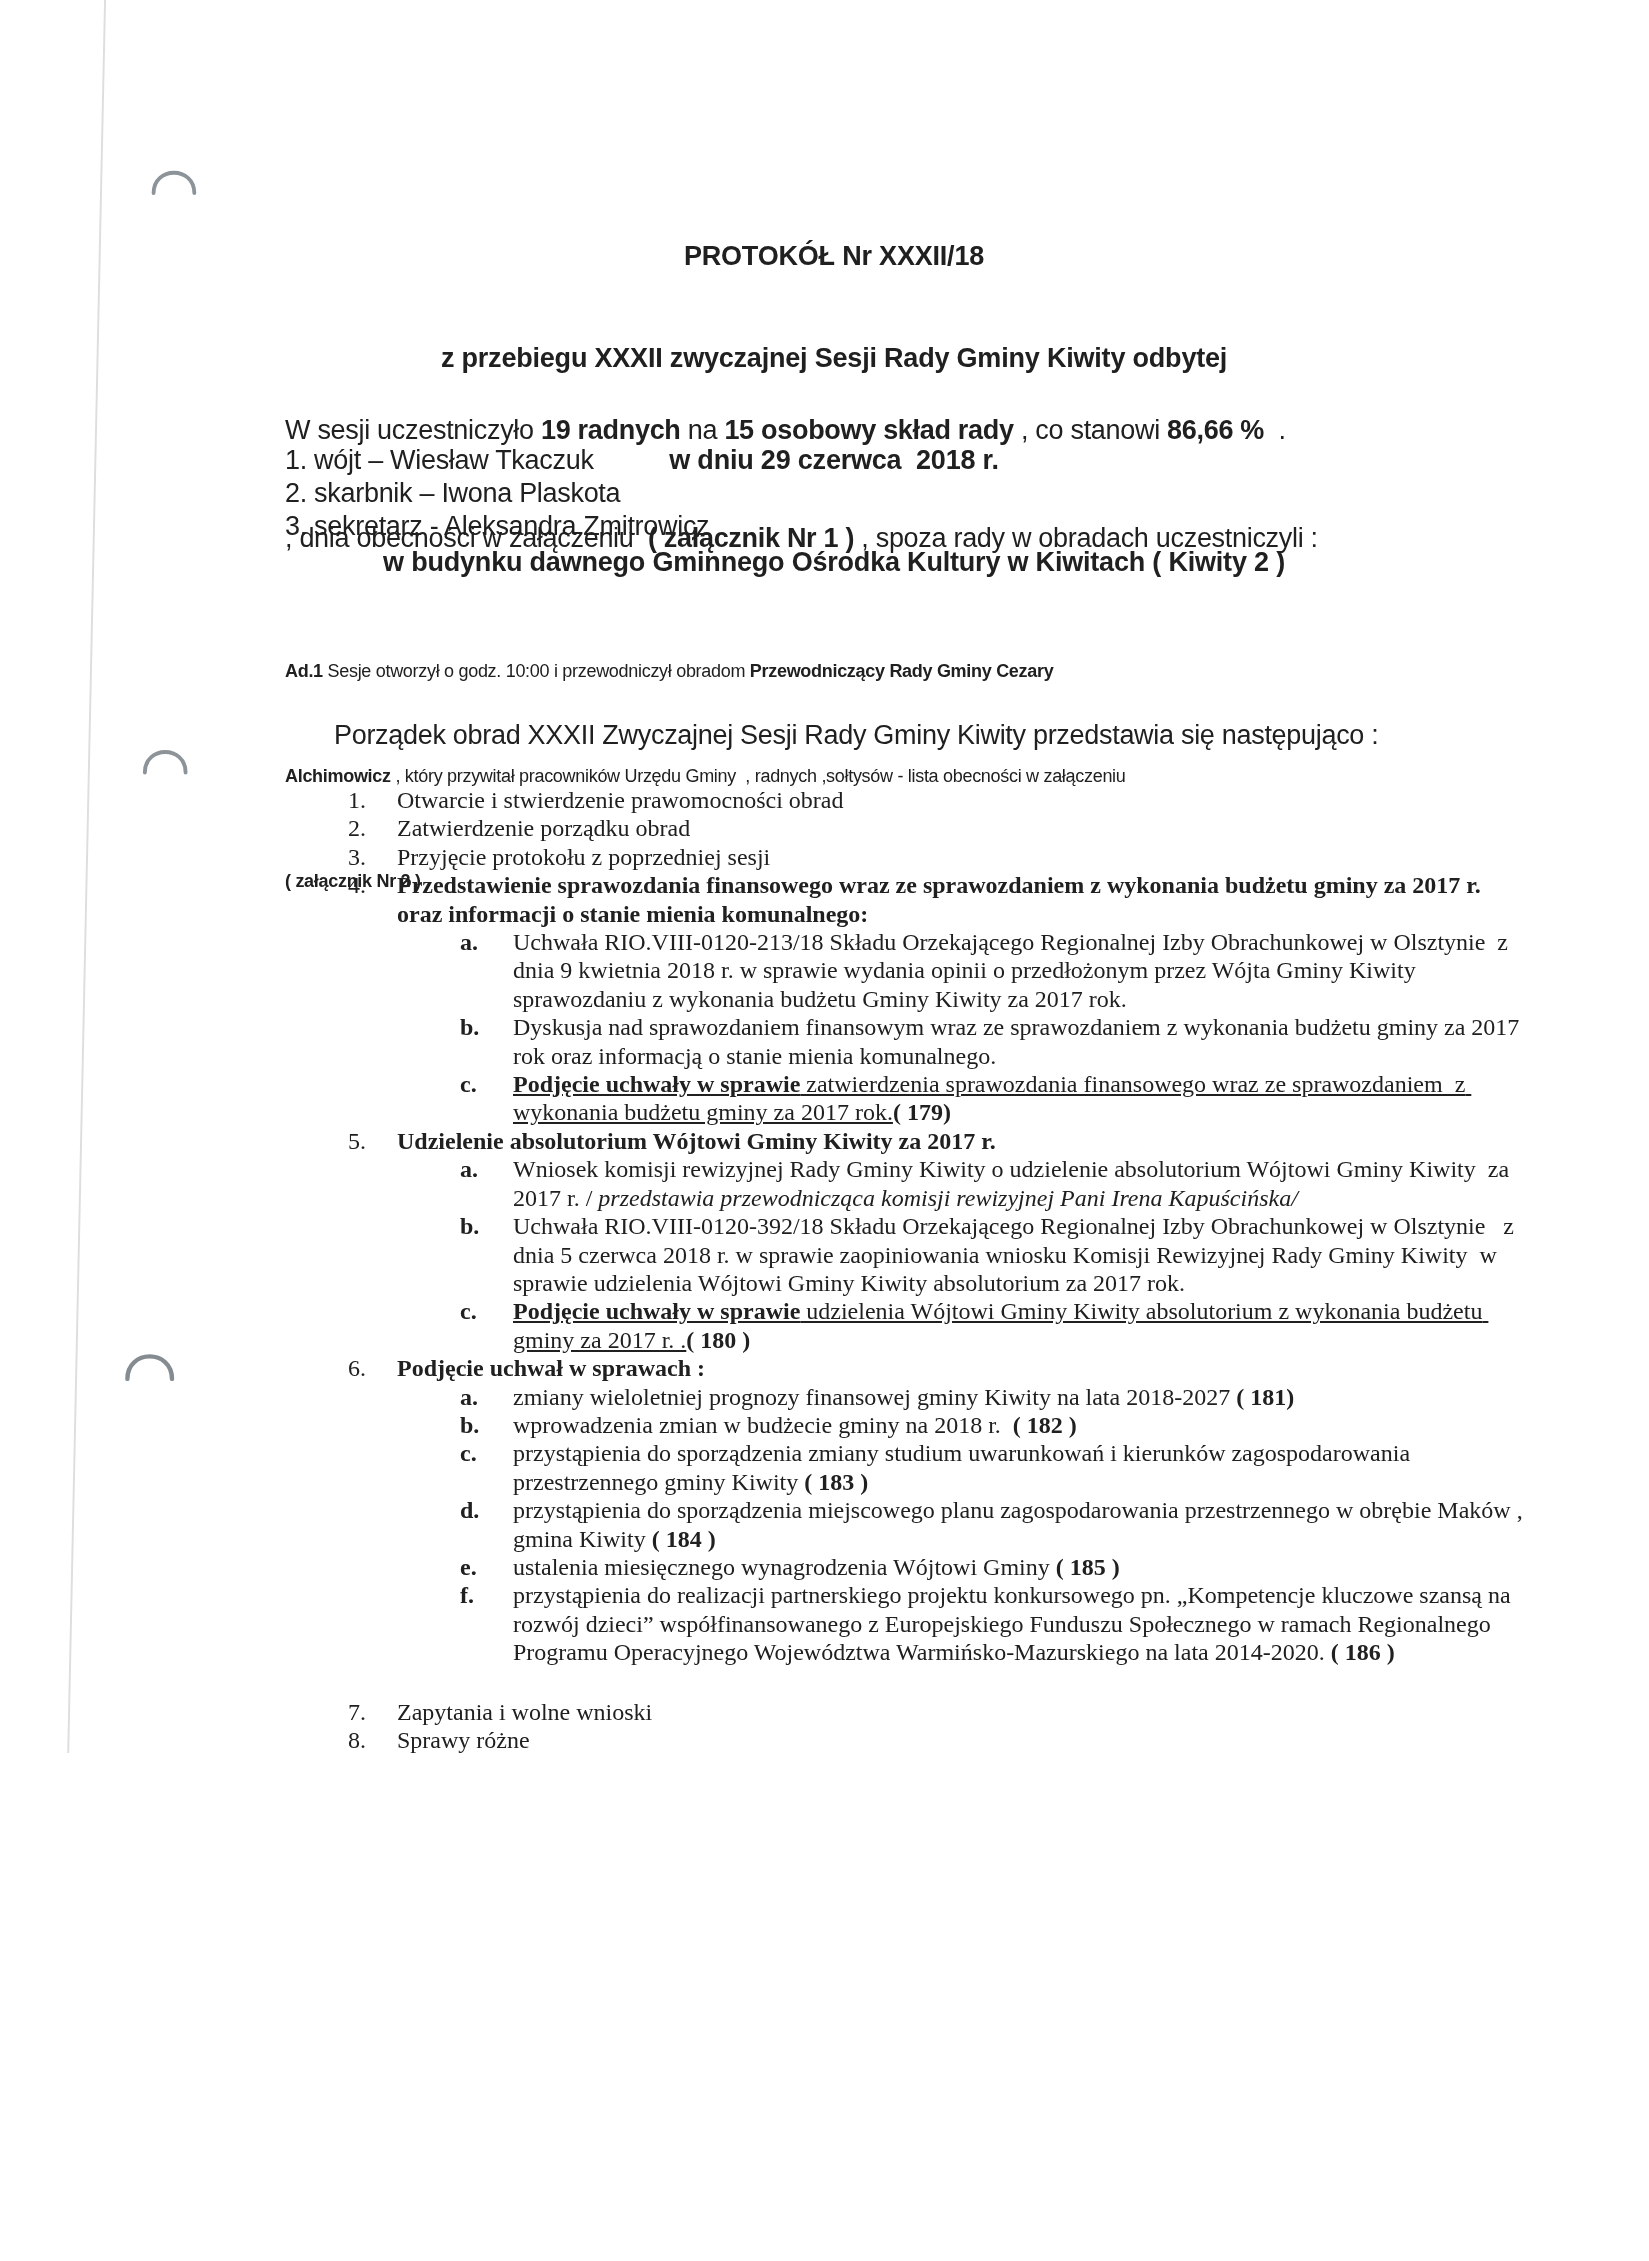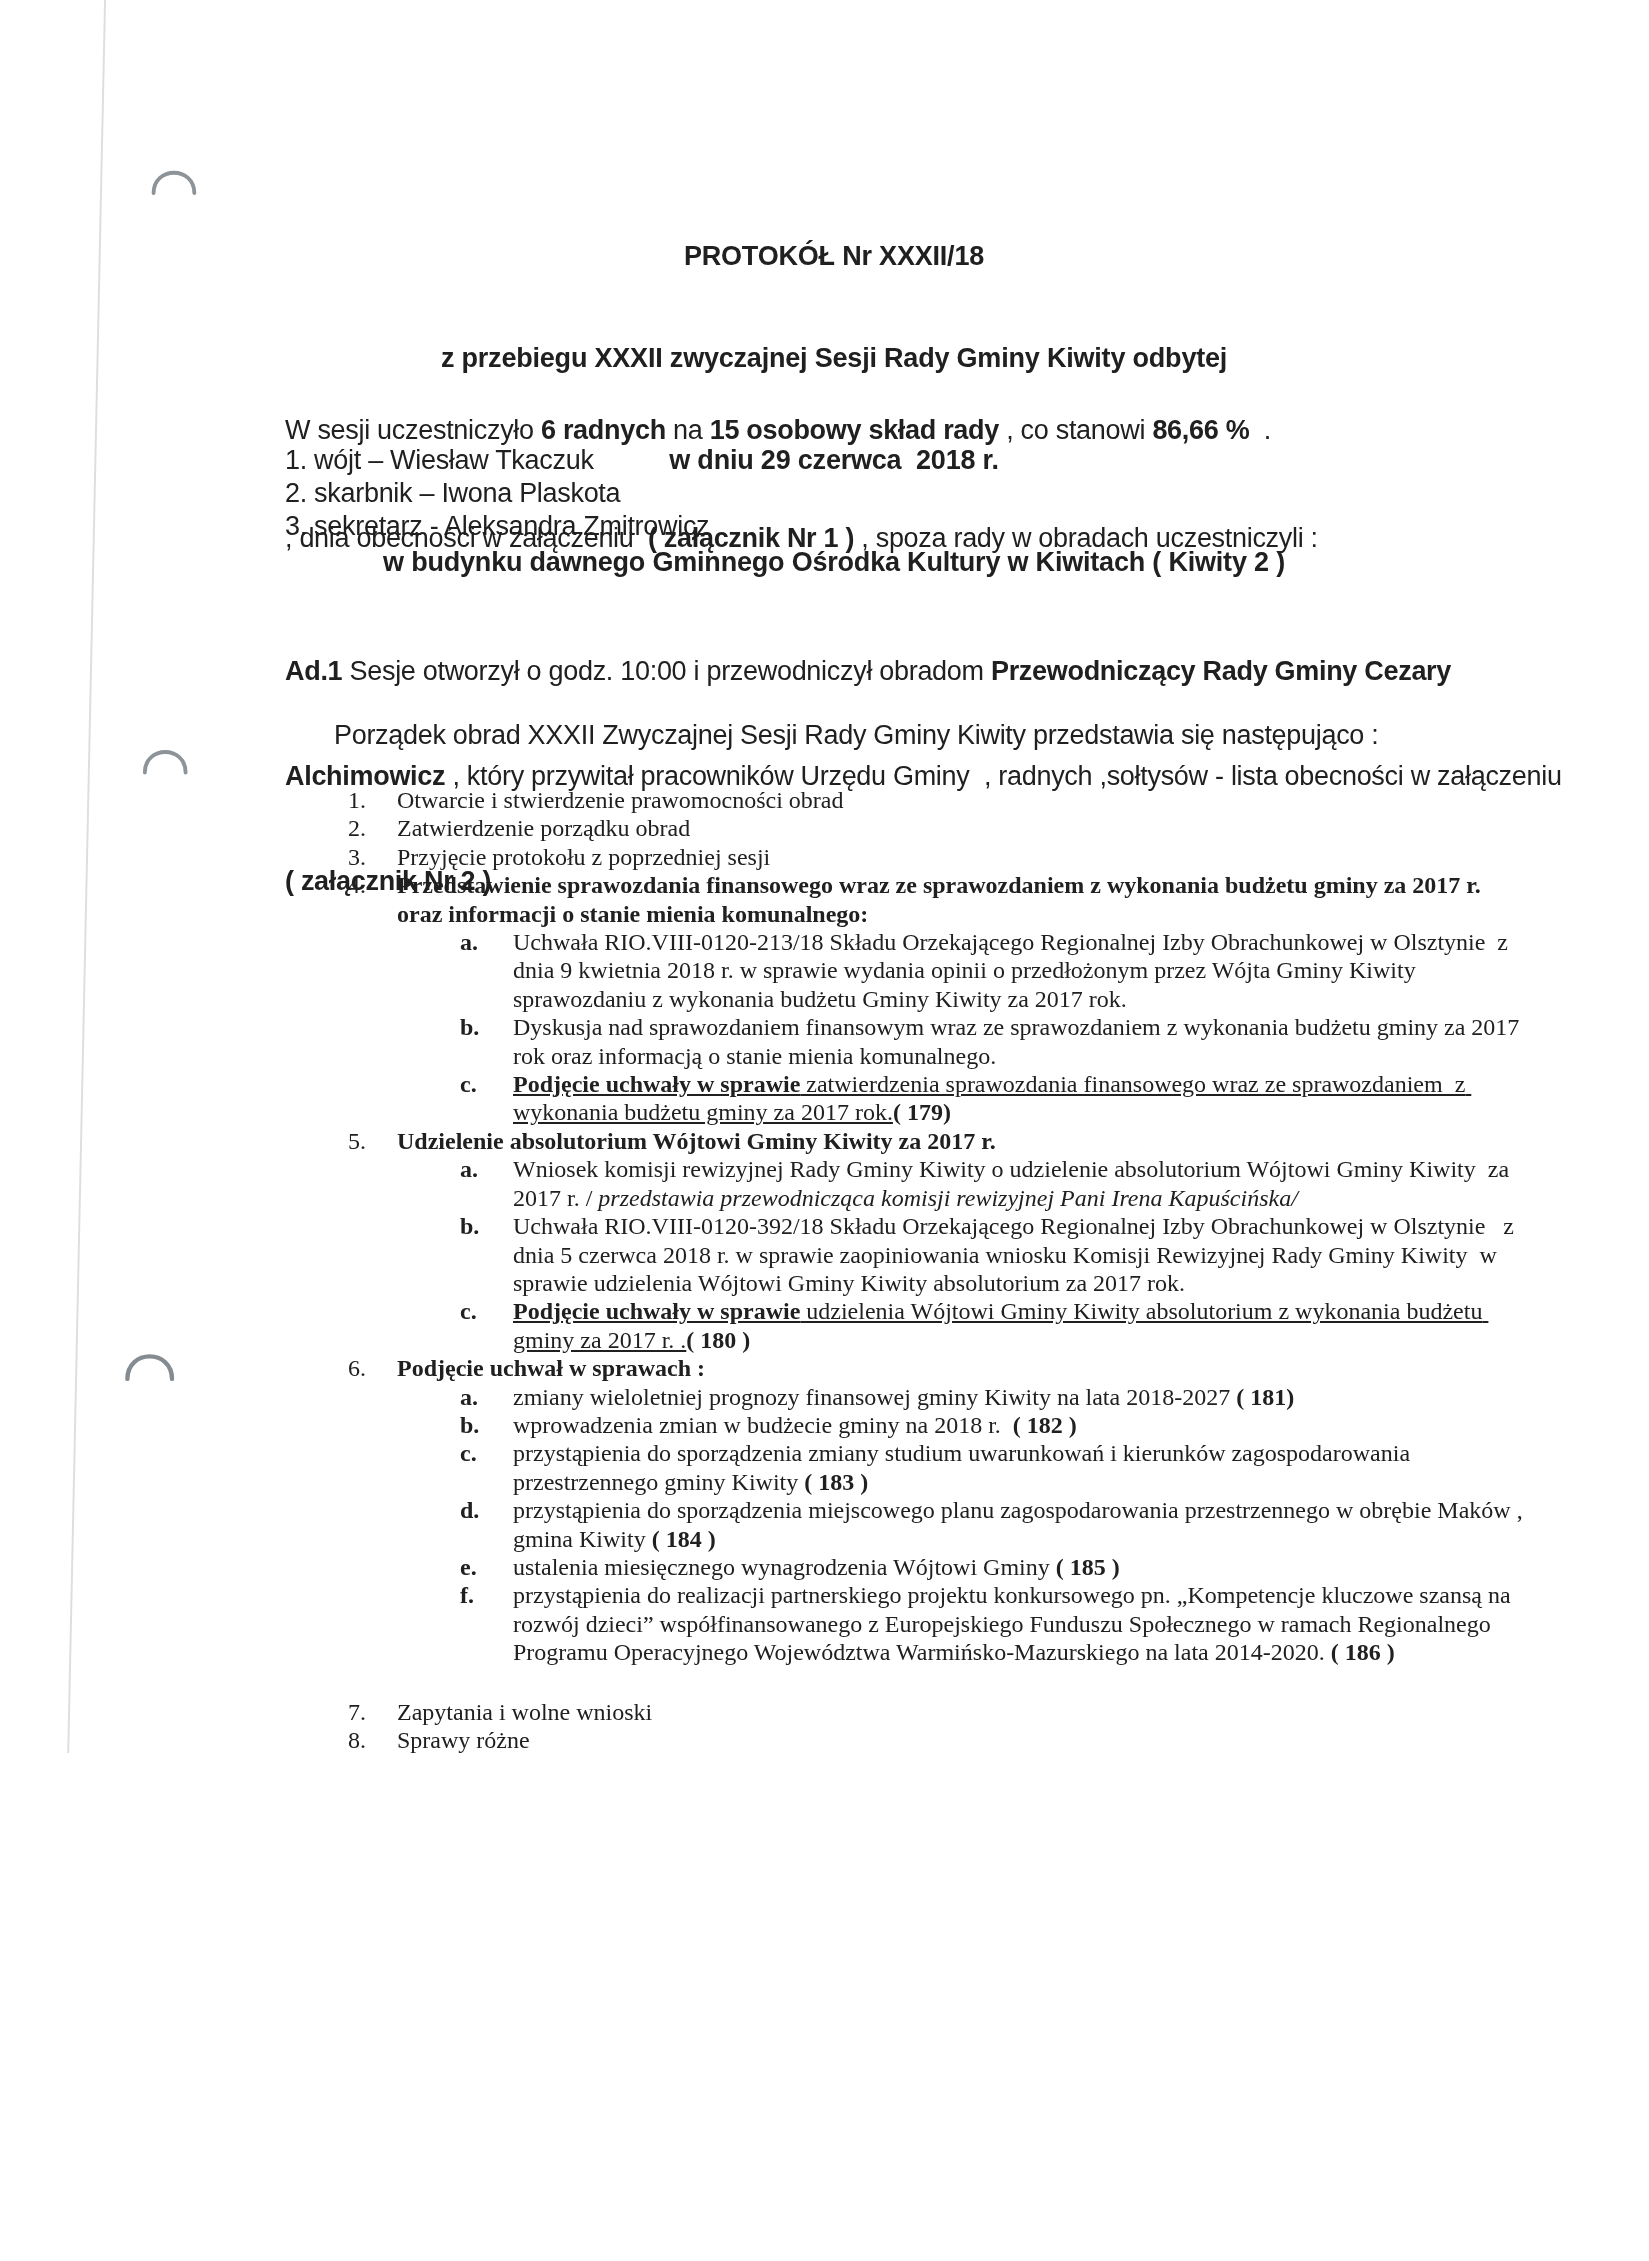--- a/index.html
+++ b/index.html
@@ -7,21 +7,21 @@
   .sans{font-family:"Liberation Sans",sans-serif;}
   .serif,.page{font-family:"Liberation Serif",serif;}
   .artifacts{position:absolute;left:0;top:0;width:1650px;height:2262px;pointer-events:none;}
 
   .header{position:absolute;top:171px;left:155px;width:1286px;text-align:center;
           font-weight:bold;font-size:27px;line-height:34px;letter-spacing:-0.2px;white-space:pre-wrap;}
 
   .attendance{position:absolute;top:340px;left:249px;font-size:27px;line-height:36px;
               letter-spacing:-0.3px;white-space:pre-wrap;}
   .officials{position:absolute;top:444px;left:249px;font-size:27px;line-height:33px;letter-spacing:-0.3px;}
-  .ad1{position:absolute;top:584px;left:249px;font-size:27px;line-height:35px;
+  .ad1{position:absolute;top:584px;left:249px;font-size:18px;line-height:35px;
        letter-spacing:-0.3px;white-space:pre-wrap;}
   .agenda-intro{position:absolute;top:720px;left:298px;font-size:27px;letter-spacing:-0.3px;white-space:pre-wrap;}
 
   .agenda{position:absolute;top:786px;left:312px;font-size:24px;line-height:28.4px;}
   .row{display:flex;align-items:flex-start;}
   .row > .num{flex:0 0 49px;white-space:pre;}
   .row > .txt{width:1129px;white-space:pre-wrap;}
   .row.sub{margin-left:112px;}
   .row.sub > .num{flex:0 0 53px;font-weight:bold;}
   .row.sub > .txt{width:1014px;}
@@ -56,21 +56,21 @@
   </svg>
 
   <div class="header sans">
     <div>PROTOKÓŁ Nr XXXII/18</div>
     <div>z przebiegu XXXII zwyczajnej Sesji Rady Gminy Kiwity odbytej</div>
     <div>w dniu 29 czerwca  2018 r.</div>
     <div>w budynku dawnego Gminnego Ośrodka Kultury w Kiwitach ( Kiwity 2 )</div>
   </div>
 
   <div class="attendance sans">
-    <div><span>W sesji uczestniczyło </span><span class="b">6 radnych</span><span> na </span><span class="b">15 osobowy skład rady</span><span> , co stanowi </span><span class="b">86,66 %</span><span>  .</span></div>
+    <div><span>W sesji uczestniczyło </span><span class="b">19 radnych</span><span> na </span><span class="b">15 osobowy skład rady</span><span> , co stanowi </span><span class="b">86,66 %</span><span>  .</span></div>
     <div><span>, dnia obecności w załączeniu  </span><span class="b">( załącznik Nr 1 )</span><span> , spoza rady w obradach uczestniczyli :</span></div>
   </div>
 
   <div class="officials sans">
     <div>1. wójt – Wiesław Tkaczuk</div>
     <div>2. skarbnik – Iwona Plaskota</div>
     <div>3. sekretarz - Aleksandra Zmitrowicz</div>
   </div>
 
   <div class="ad1 sans">

